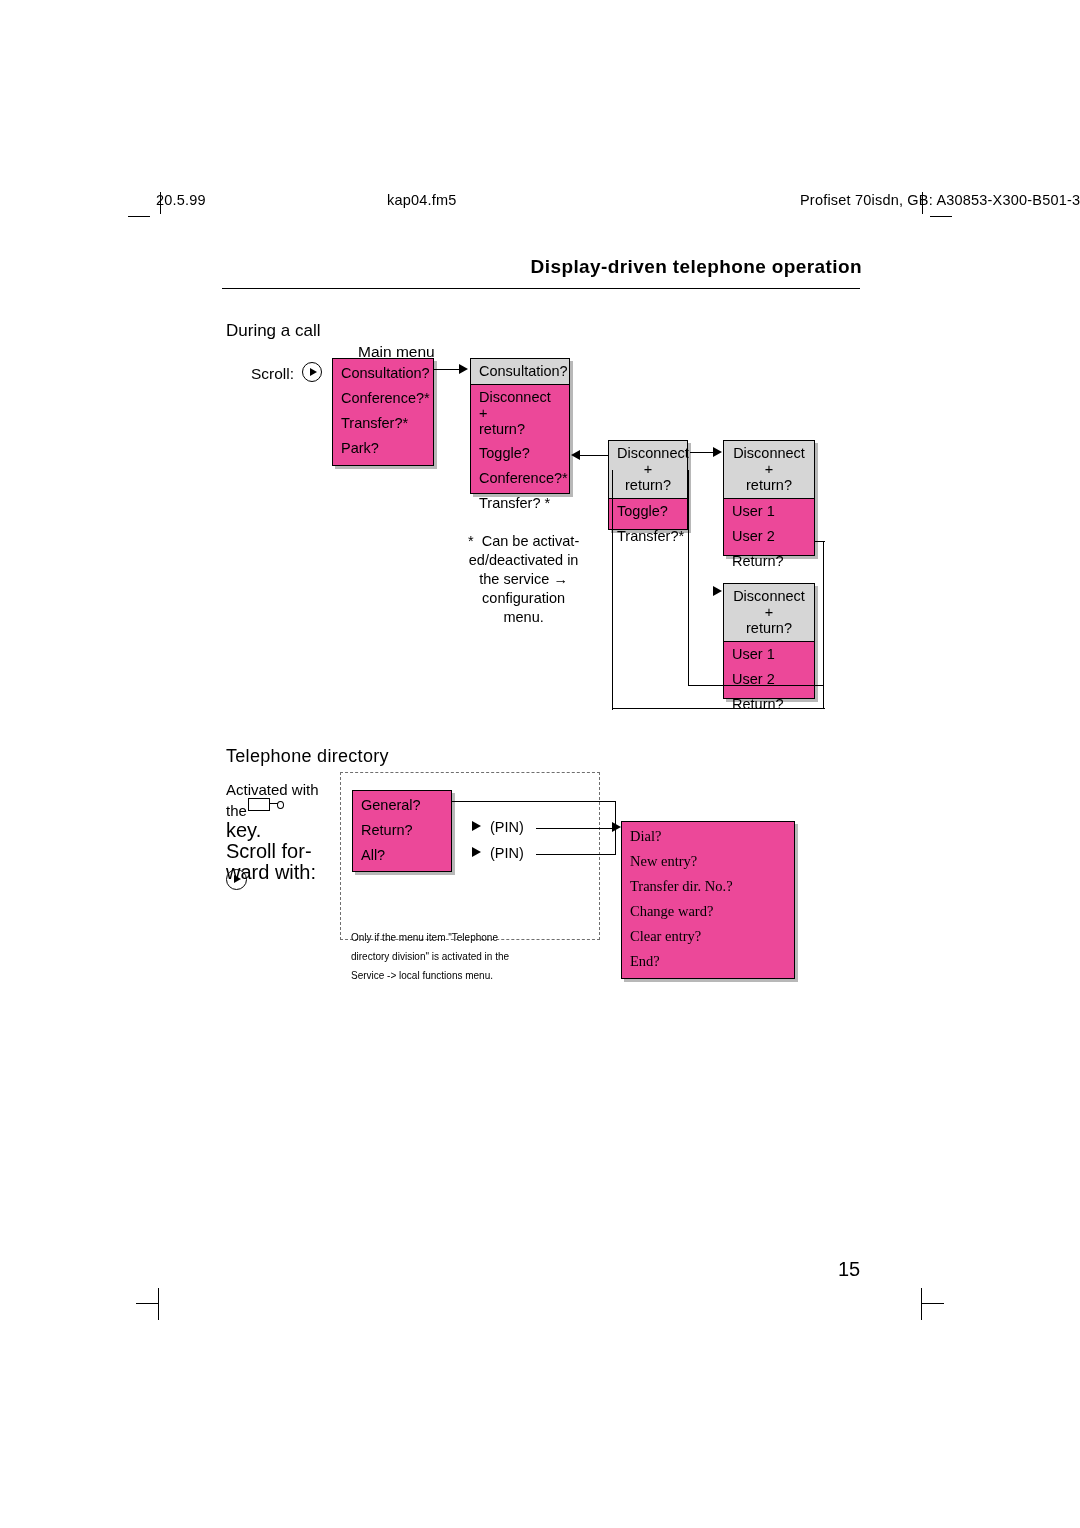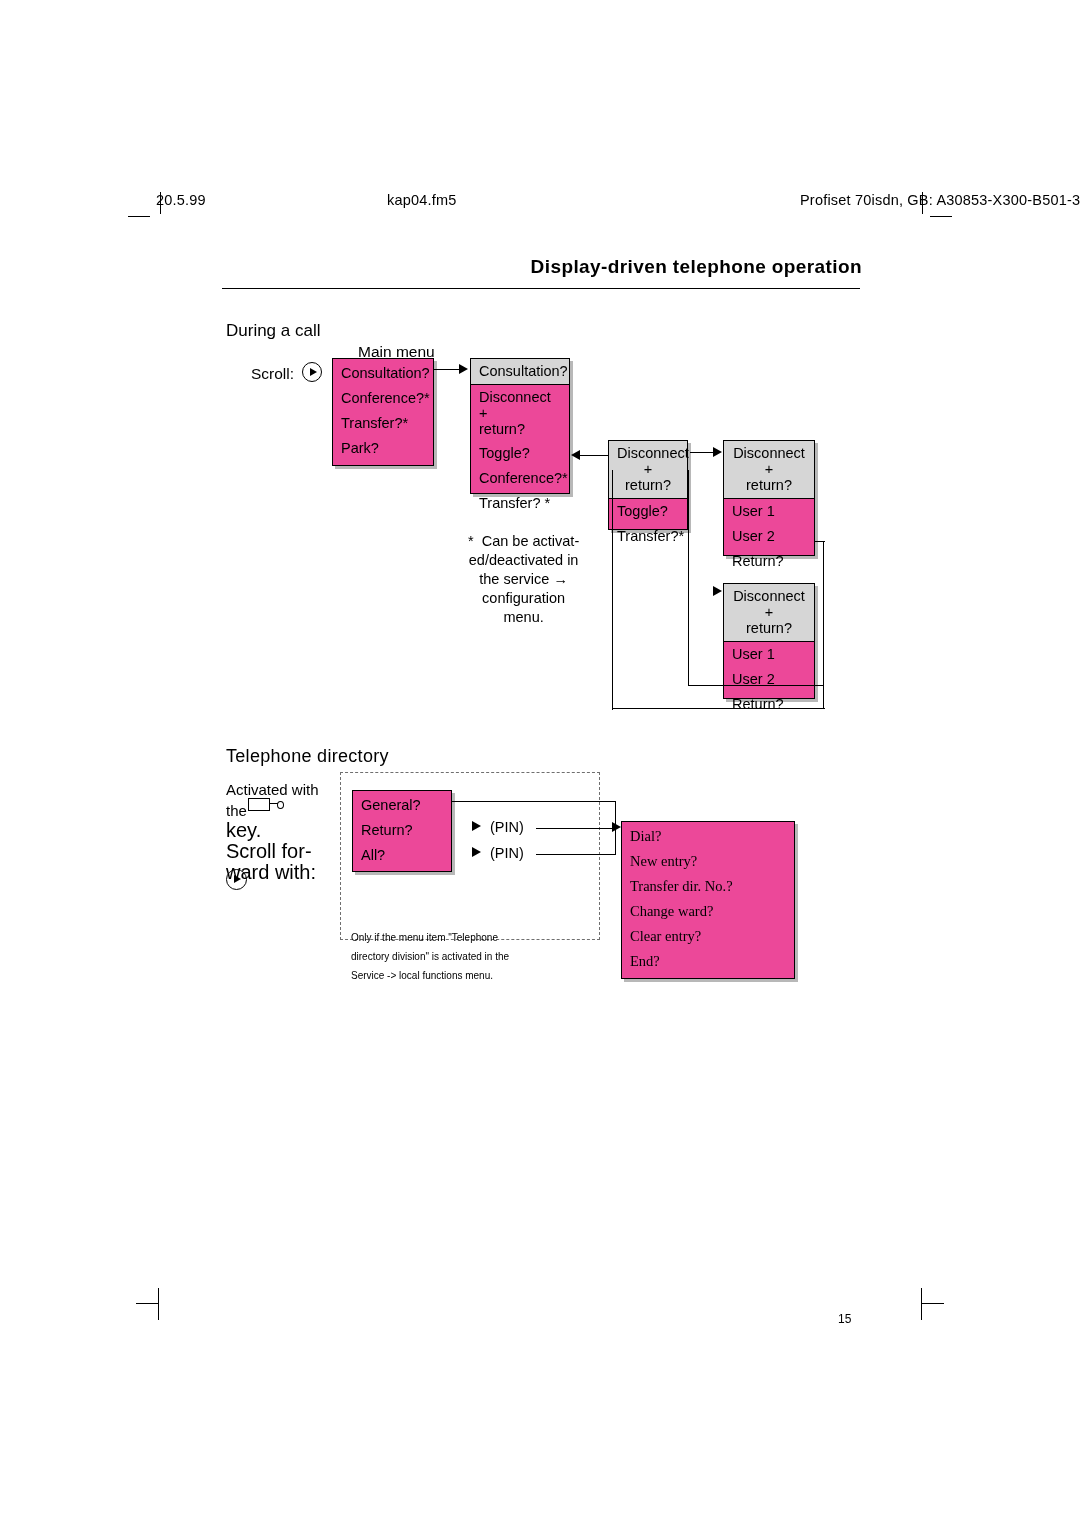--- a/index.html
+++ b/index.html
@@ -163,22 +163,22 @@
     left: 29px; top: 2.5px;
     width: 7px; height: 8px;
     border: 1.3px solid #000;
     border-radius: 50%;
     box-sizing: border-box;
   }
 
   .page-number {
     position: absolute;
     left: 838px;
-    top: 1312px;
-    font-size: 12px;
+    top: 1258px;
+    font-size: 20px;
   }
 </style>
 </head>
 <body>
 
 <div class="reg-mark" style="left:128px; top:216px; width:22px; height:1px;"></div>
 <div class="reg-mark" style="left:930px; top:216px; width:22px; height:1px;"></div>
 <div class="reg-mark" style="left:136px; top:1303px; width:22px; height:1px;"></div>
 <div class="reg-mark" style="left:922px; top:1303px; width:22px; height:1px;"></div>
 <div class="reg-mark" style="left:158px; top:1288px; width:1px; height:32px;"></div>

